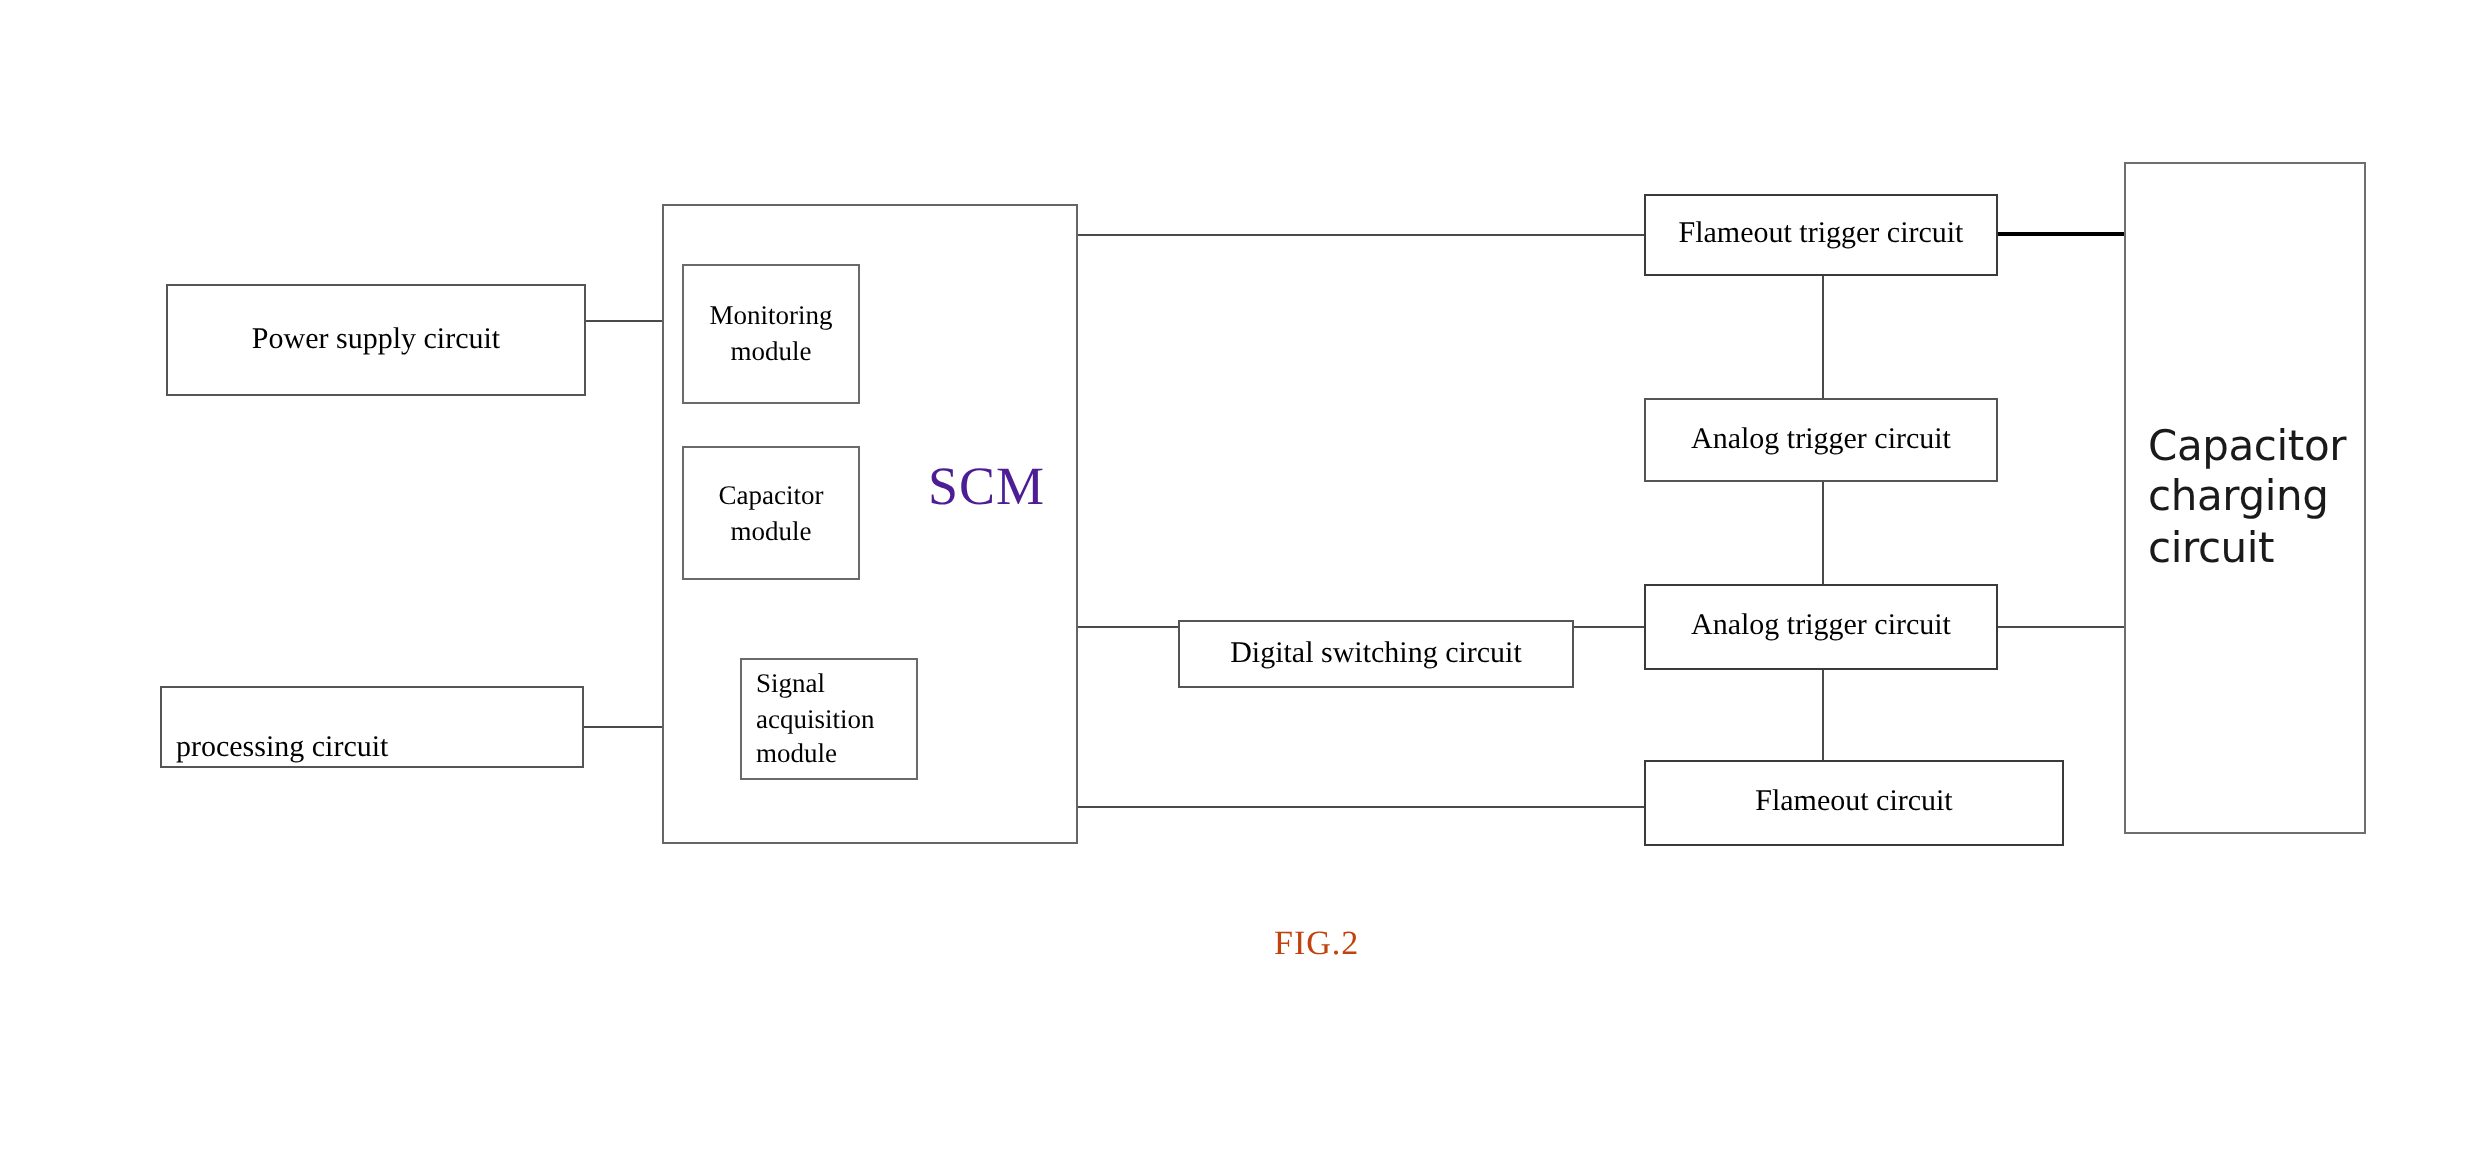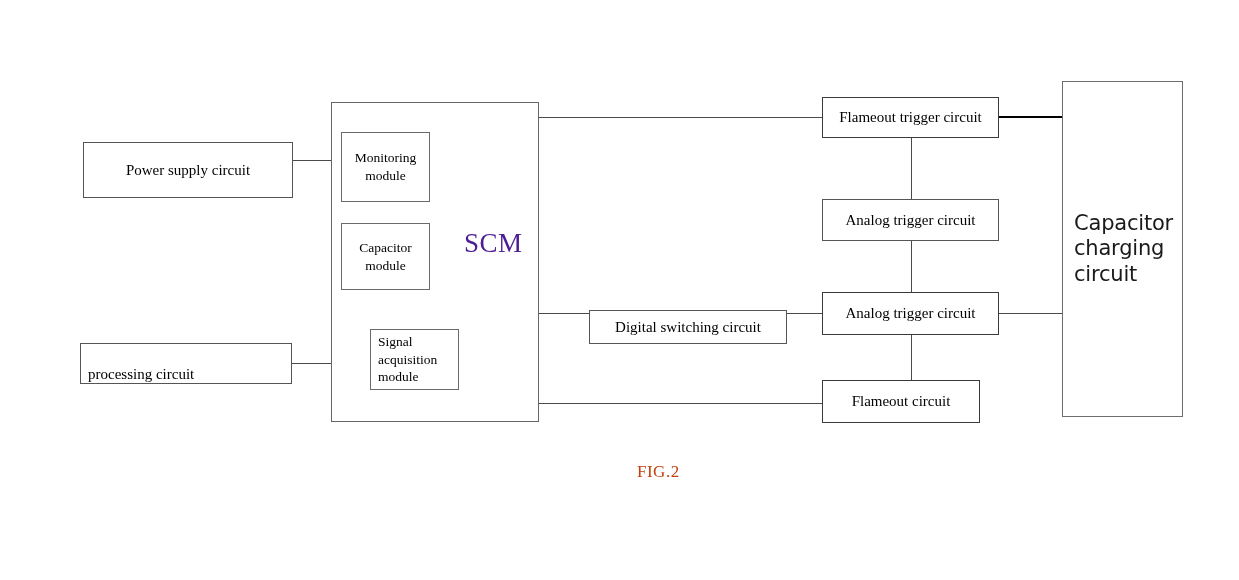--- a/index.html
+++ b/index.html
@@ -169,21 +169,21 @@
   </div>
 
   <div class="box" style="left:822px; top:199px; width:177px; height:42px;">
     <span class="nowrap">Analog trigger circuit</span>
   </div>
 
   <div class="box dark" style="left:822px; top:292px; width:177px; height:43px;">
     <span class="nowrap">Analog trigger circuit</span>
   </div>
 
-  <div class="box dark" style="left:822px; top:380px; width:158px; height:43px;">
+  <div class="box dark" style="left:822px; top:380px; width:210px; height:43px;">
     <span class="nowrap">Flameout circuit</span>
   </div>
 
   <div class="cap-box" style="left:1062px; top:81px; width:121px; height:336px;">
     <div class="cap-text">
       <span>Capacitor</span><br>
       <span>charging</span><br>
       <span>circuit</span>
     </div>
   </div>

